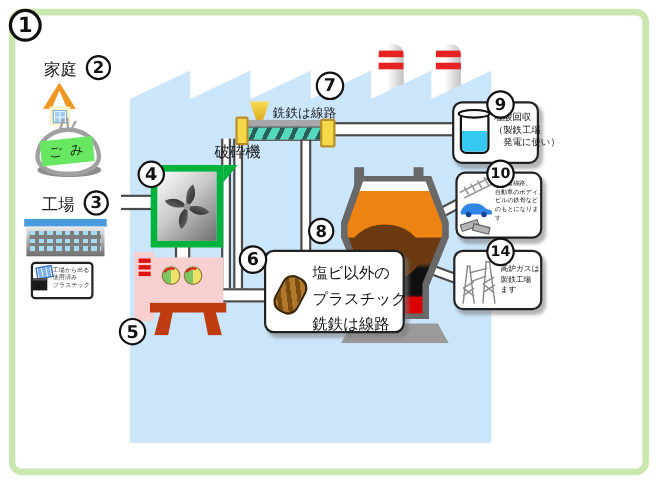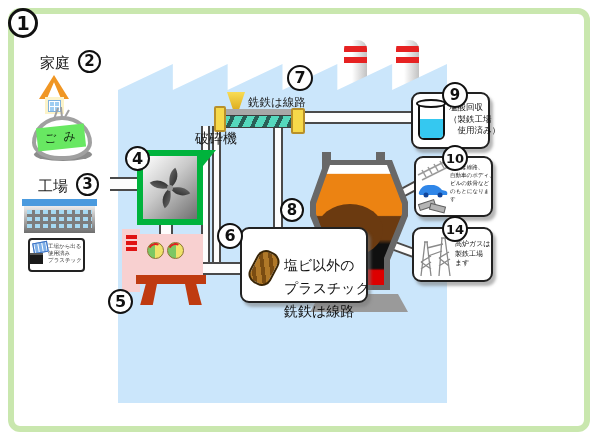--- a/index.html
+++ b/index.html
@@ -197,35 +197,35 @@
   <div class="abs crate"></div>
   <div class="abs blackbox"></div>
   <div class="abs note-lines" style="left:48px;top:243px;">
     <span>工場から出る</span>
     <span>使用済み</span>
     <span>プラスチック</span>
   </div>
 
   <div class="abs box" style="left:240px;top:227px;width:128px;height:76px;"></div>
   <div class="abs pellet"></div>
-  <div class="abs big-lines" style="left:284px;top:238px;margin-top:16px;">
+  <div class="abs big-lines" style="left:284px;top:238px;">
     <span>塩ビ以外の</span>
     <span>プラスチック</span>
     <span>銑鉄は線路</span>
   </div>
 
   <div class="abs box" style="left:411px;top:92px;width:79px;height:57px;"></div>
   <div class="abs jar">
       <div class="liquid"></div>
     </div>
   <div class="abs jarlid"></div>
   <div class="abs acid-lines" style="left:449px;top:102px;">
     <span>塩酸回収</span>
     <span>（製鉄工場</span>
-    <span>　使用済み）</span>
+    <span>　発電に使い）</span>
   </div>
 
   <div class="abs box" style="left:414px;top:156px;width:79px;height:61px;"></div>
   <svg class="abs" style="left:416px;top:160px;" width="34" height="54" viewBox="0 0 34 54">
     <g stroke="#9a9a9a" stroke-width="1.5" fill="none">
       <path d="M2 15 L28 2"></path>
         <path d="M6 20 L32 7"></path>
       <path d="M6 10 L10 17"></path>
         <path d="M12 7 L16 14"></path>
         <path d="M18 4 L22 11"></path>

